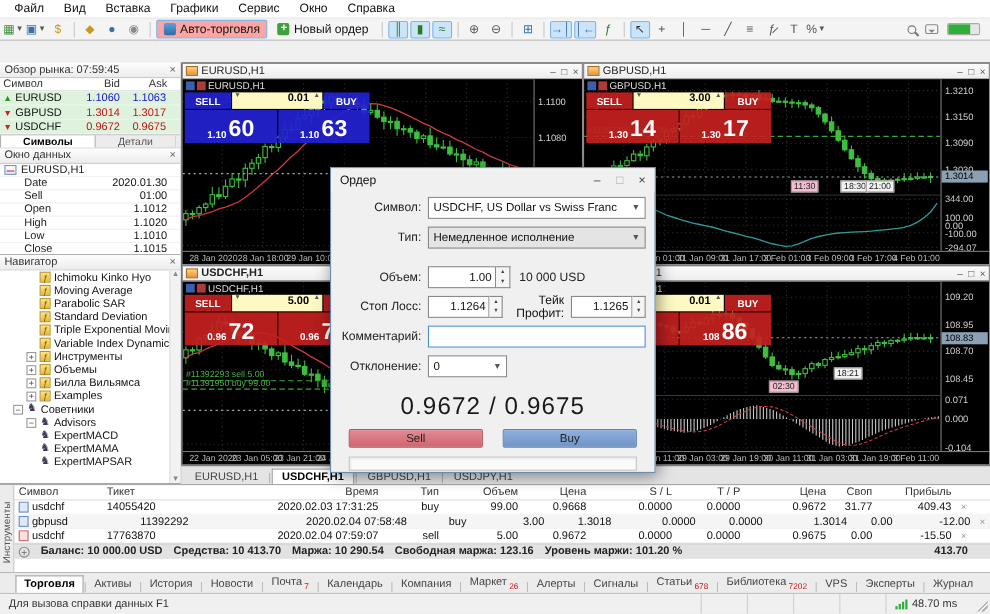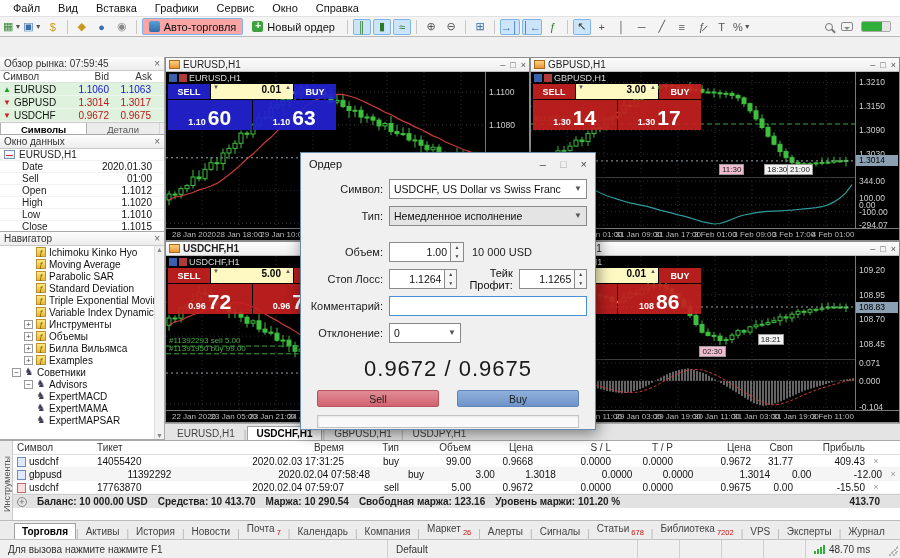--- a/index.html
+++ b/index.html
@@ -1365,22 +1365,21 @@
       <span class="sep">|</span>
       <div class="btab">VPS</div>
       <span class="sep">|</span>
       <div class="btab">Эксперты</div>
       <span class="sep">|</span>
       <div class="btab">Журнал</div>
       <div class="tester">Тестер стратегий</div>
     </div>
 
   <div class="statusbar">
-    <span class="help">Для вызова нажмите нажмите F1</span>
-    <span class="cell" style="width:250px">Default</span>
+    <span class="help">Для вызова справки данных F1</span>
     <span class="cell" style="width:42px"></span>
     <span class="cell" style="width:42px"></span>
     <span class="cell" style="width:42px"></span>
     <span class="cell" style="width:42px"></span>
     <span class="cell" style="width:95px">
       <span class="sigbars">
           <i style="height:3px"></i>
           <i style="height:5px"></i>
           <i style="height:7px"></i>
           <i style="height:9px"></i>

